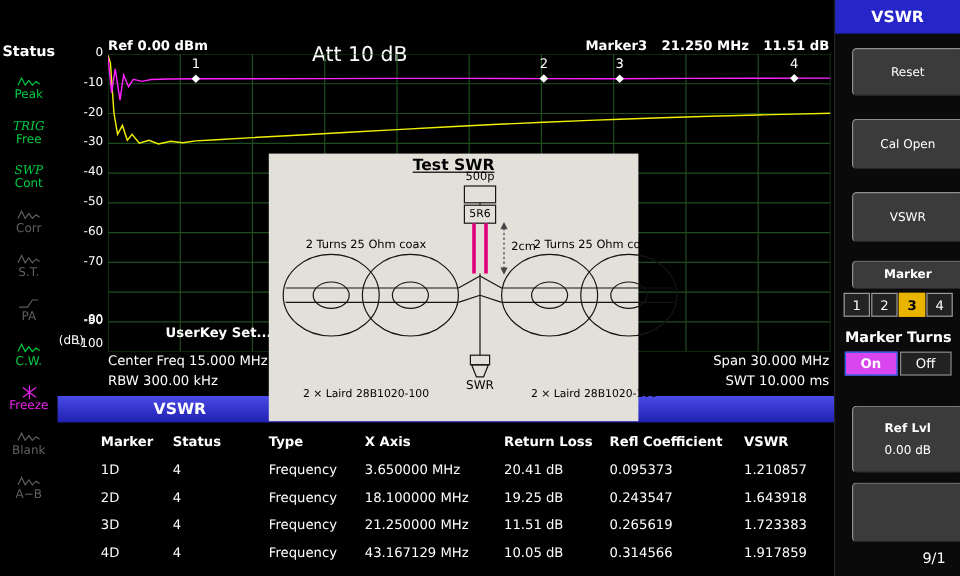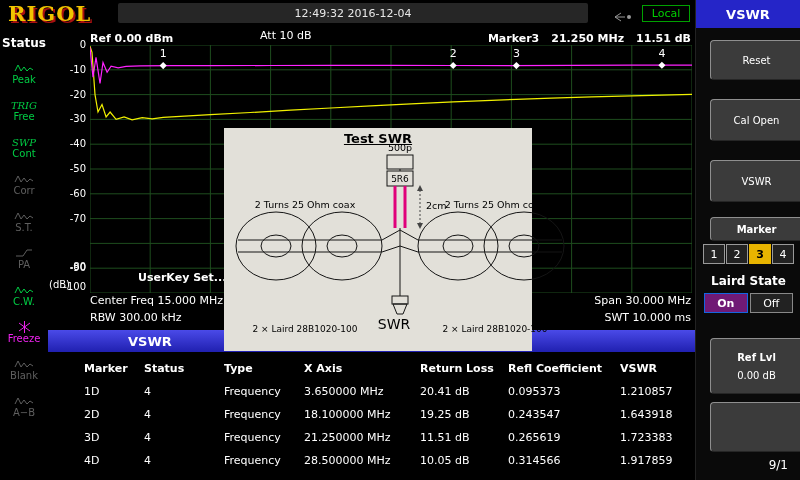--- a/index.html
+++ b/index.html
@@ -22,21 +22,21 @@
   #status-title{margin-top:8px;text-align:center;font-size:12px;font-weight:bold}
   #status-items{margin-top:5px}
   .st-item{height:37px;display:flex;flex-direction:column;align-items:center;justify-content:center}
   .st-lbl{font-size:10px;line-height:11px}
   .st-lbl.it{font-style:italic;font-family:"DejaVu Serif","Liberation Serif",serif}
   .st-ico{height:12px;display:flex;align-items:center}
 
   
   #plot{position:absolute;left:48px;top:28px;width:647px;height:302px}
   .ref{position:absolute;left:42px;top:4px;font-size:11px;font-weight:bold}
-  .att{position:absolute;left:212px;top:1px;font-size:11px}
+  .att{position:absolute;left:212px;top:8px;font-size:17px}
   .mreadout{position:absolute;top:4px;right:4px;font-size:11px;display:flex;gap:12px}
   .mreadout .b{font-weight:bold}
   .ylab{position:absolute;left:0;width:38px;text-align:right;font-size:10px}
   .dbunit{position:absolute;left:1px;top:251px;font-size:10px}
   #plot-svg{position:absolute;left:42px;top:17px}
   .userkey{position:absolute;left:90px;top:243px;font-size:11px;font-weight:bold}
   .cfreq{position:absolute;left:42px;top:266px;font-size:11px}
   .spanlbl{position:absolute;right:4px;top:266px;font-size:11px}
   .rbw{position:absolute;left:42px;top:283px;font-size:11px}
   .swt{position:absolute;right:4px;top:283px;font-size:11px}
@@ -56,63 +56,51 @@
   .ov-title{position:absolute;top:3px;left:0;width:100%;text-align:center;font-weight:bold;
             font-size:13px;text-decoration:underline}
   .ov-lbl{position:absolute;font-size:9.5px;color:#000}
   .ov-cap{top:14px;left:136px;width:80px;text-align:center}
   .ov-res{top:46px;left:136px;width:80px;text-align:center;font-size:9px}
   .ov-2cm{top:72px;left:202px;width:40px}
   .ov-coax-l{top:71px;left:6px;width:150px;text-align:center}
   .ov-coax-r{top:71px;left:196px;width:150px;text-align:center}
   .ov-core-l{top:196px;left:6px;width:150px;text-align:center;font-size:9px}
   .ov-core-r{top:196px;left:196px;width:150px;text-align:center;font-size:9px}
-  .ov-swr{top:188px;left:130px;width:80px;text-align:center;font-size:14px}
+  .ov-swr{top:188px;left:136px;width:80px;text-align:center;font-size:10px}
 
   
   #rpanel{position:absolute;left:695px;top:0;width:105px;height:480px;background:#0a0a0a;border-left:1px solid #222}
   #rtitle{height:28px;background:#2525c8;display:flex;align-items:center;justify-content:center;
           font-weight:bold;font-size:13px}
   .rbtn{position:absolute;left:14px;width:93px;background:#3b3b3b;border:1px solid #262626;
         border-top-color:#8f8f8f;border-left-color:#8f8f8f;border-radius:4px;color:#fff;
         display:flex;align-items:center;justify-content:center;font-size:10px;text-align:center}
   #btn-reset{top:40px;height:40px}
   #btn-calopen{top:99px;height:42px}
   #btn-vswr{top:160px;height:42px}
   #btn-marker{top:217px;height:24px;font-weight:bold}
   #marker-opts{position:absolute;left:6px;top:244px;width:93px;height:20px;display:flex;gap:1px;justify-content:center}
   .mopt{width:22px;height:20px;border:1px solid #999;background:#222;display:flex;
         align-items:center;justify-content:center;font-size:11px}
   .mopt.active{background:#e8b400;color:#000;font-weight:bold;border-color:#e8b400}
   #mstate-label{position:absolute;left:0;top:274px;width:105px;text-align:center;font-size:12px;font-weight:bold}
   #mstate-opts{position:absolute;left:8px;top:293px;width:89px;height:20px;display:flex;gap:2px}
   .sopt{flex:1;display:flex;align-items:center;justify-content:center;font-size:11px;border:1px solid #888;background:#222}
-  .sopt.active{background:#701a75;border-color:#1565e0;font-weight:bold}
+  .sopt.active{background:#d946ef;border-color:#1565e0;font-weight:bold}
   #btn-reflvl{top:338px;height:56px;flex-direction:column;gap:7px}
   #btn-reflvl .lab{font-weight:bold}
   #btn-empty{top:402px;height:50px}
   #page-ind{position:absolute;right:12px;top:458px;font-size:12px}
 </style>
 </head>
 <body>
 
 <div id="screen">
 
-  <div id="topbar">
-    <div id="dtstrip"></div>
-    <div id="logo">RIGOL</div>
-    <div id="datetime">12:49:32 2016-12-04</div>
-    <span id="remote-icon">
-      <svg width="22" height="12" viewBox="0 0 22 12">
-          <path d="M3 6 H13 M9 2 L3 6 L9 10" stroke="#999" fill="none"></path>
-          <circle cx="17" cy="6" r="2" fill="#999"></circle>
-        </svg>
-    </span>
-    <div id="local-badge">Local</div>
-  </div>
 
   <div id="status-panel">
     <div id="status-title">Status</div>
     <div id="status-items">
         <div class="st-item">
           <div class="st-ico">
             <svg width="20" height="10">
               <polyline points="1,8 4,2 7,8 10,4 13,8 16,5 19,7" fill="none" stroke="#00cc44"></polyline>
             </svg>
           </div>
@@ -289,21 +277,21 @@
         <div class="tcell">Frequency</div>
         <div class="tcell">21.250000 MHz</div>
         <div class="tcell">11.51 dB</div>
         <div class="tcell">0.265619</div>
         <div class="tcell">1.723383</div>
       </div>
       <div class="trow">
         <div class="tcell">4D</div>
         <div class="tcell">4</div>
         <div class="tcell">Frequency</div>
-        <div class="tcell">28.500000 MHz</div>
+        <div class="tcell">43.167129 MHz</div>
         <div class="tcell">10.05 dB</div>
         <div class="tcell">0.314566</div>
         <div class="tcell">1.917859</div>
       </div>
     </div>
 
   <div id="overlay">
     <svg id="ov-svg" width="352" height="223" viewBox="0 0 352 223">
       <g fill="none" stroke="#151515" stroke-width="1">
         <rect x="163" y="27" width="26" height="14"></rect>
@@ -355,21 +343,21 @@
     <div class="rbtn" id="btn-reset">Reset</div>
     <div class="rbtn" id="btn-calopen">Cal Open</div>
     <div class="rbtn" id="btn-vswr">VSWR</div>
     <div class="rbtn" id="btn-marker">Marker</div>
     <div id="marker-opts">
         <div class="mopt">1</div>
         <div class="mopt">2</div>
         <div class="mopt active">3</div>
         <div class="mopt">4</div>
       </div>
-    <div id="mstate-label">Laird State</div>
+    <div id="mstate-label">Marker Turns</div>
     <div id="mstate-opts">
         <div class="sopt active">On</div>
         <div class="sopt">Off</div>
       </div>
     <div class="rbtn" id="btn-reflvl">
       <span class="lab">Ref Lvl</span>
       <span>0.00 dB</span>
     </div>
     <div class="rbtn" id="btn-empty"></div>
     <div id="page-ind">9/1</div>

